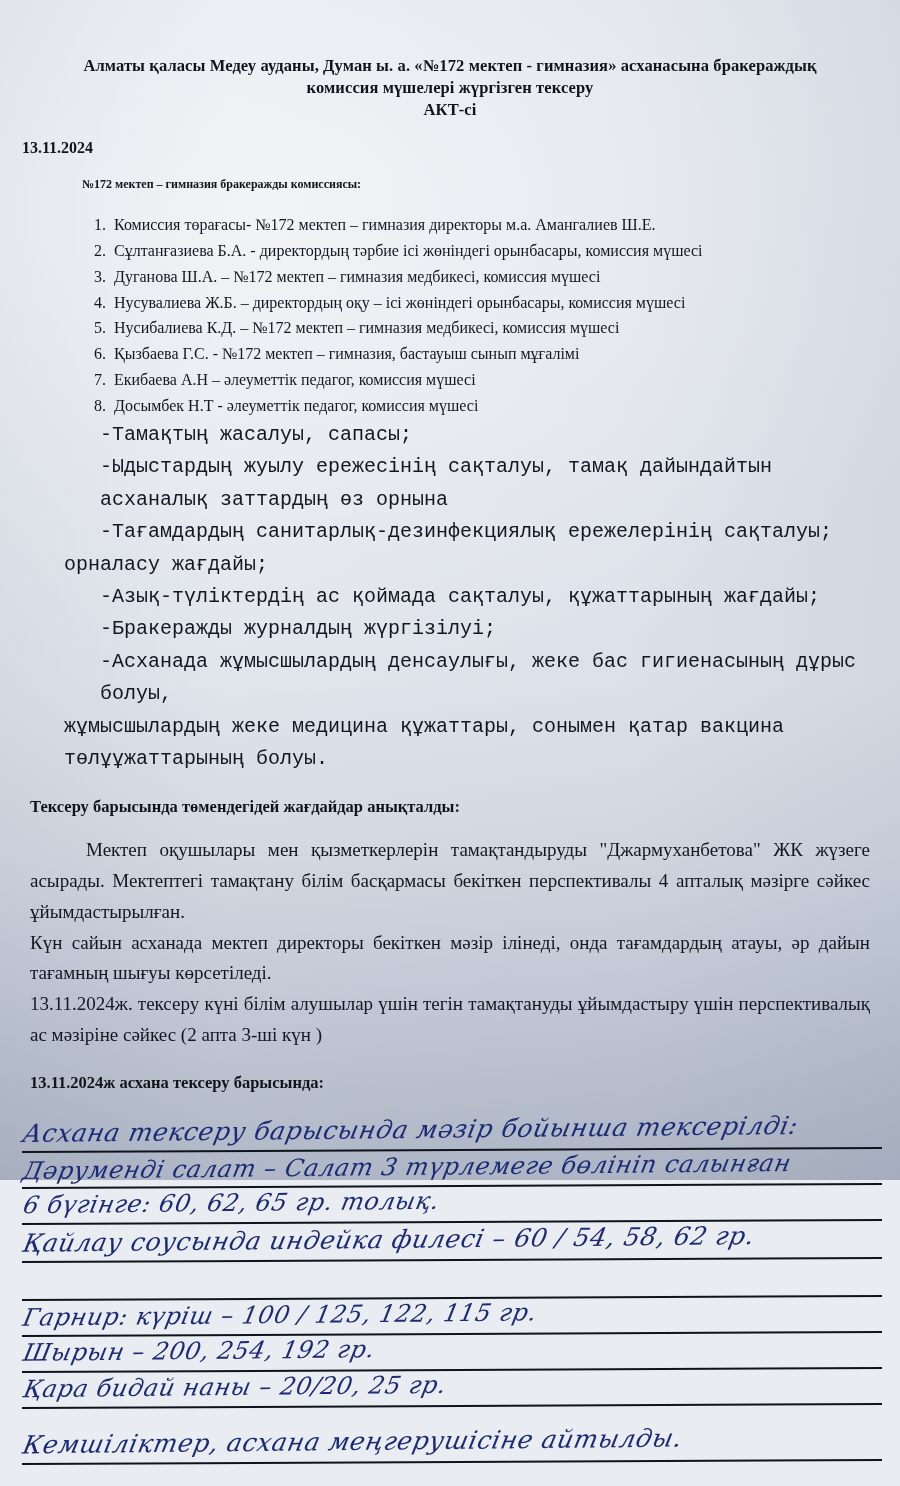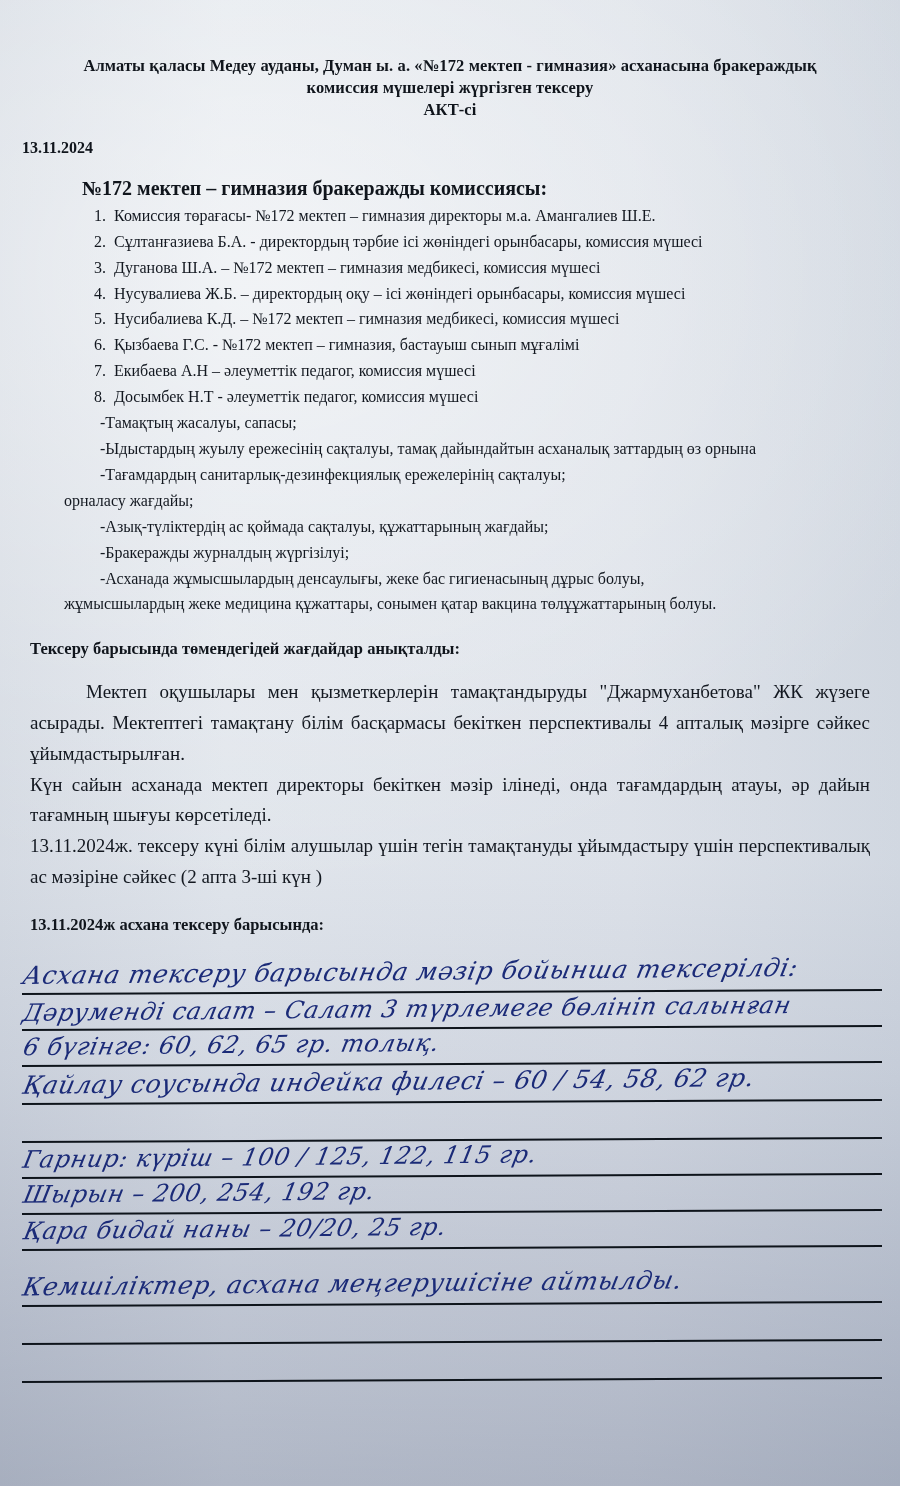--- a/index.html
+++ b/index.html
@@ -4,21 +4,21 @@
 <style>
   html,body{margin:0;padding:0;}
   body{
     width:900px;height:1486px;
     background:#e9ecf0;
     font-family:"Liberation Serif", serif;
     overflow:hidden;
   }
   .page{
     position:relative;
-    width:900px;height:1486px;
+    width:900px;height:1180px;
     background:
       linear-gradient(180deg,#eef1f4 0%,#eceff3 58%,#dfe3ea 72%,#c9ced9 88%,#b9bfcc 100%),
       linear-gradient(90deg,#e6e9ee 0%,#f2f4f7 25%,#eef0f4 70%,#e2e6ec 100%);
     background-blend-mode:multiply;
   }
   .sheen{
     position:absolute;inset:0;
     background:radial-gradient(ellipse 120% 60% at 30% 18%, rgba(255,255,255,.55), rgba(255,255,255,0) 70%);
     pointer-events:none;
   }
@@ -29,39 +29,40 @@
     text-align:center;font-weight:bold;font-size:16.5px;line-height:1.33;
     color:#10151c;margin:0;padding-top:55px;letter-spacing:.1px;
   }
   .title .l2{display:block;}
   .title .l3{display:block;}
   .date-right{
     text-align:left;font-weight:bold;font-size:16px;color:#10151c;
     margin-top:18px;padding-right:22px;
   }
   .subhead{
-    font-weight:bold;font-size:20px;color:#10151c;margin:20px 0 3px 60px;
+    font-weight:bold;font-size:12px;color:#10151c;margin:20px 0 20px 60px;
   }
   ol.members{
     margin:0;padding:0 0 0 62px;list-style:none;
   }
   ol.members li{
     font-size:16px;color:#131820;line-height:1.62;
     position:relative;padding-left:30px;
   }
   ol.members li .num{
     position:absolute;left:0;width:22px;text-align:right;
   }
   .sec-head{
     font-weight:bold;font-size:16.5px;color:#10151c;margin:24px 0 4px 8px;
   }
   .bullets{margin:0;padding:0;list-style:none;}
   .bullets li{
-    font-size:16px;color:#131820;line-height:1.62;margin-left:78px;
+    font-size:20px;color:#131820;line-height:1.62;margin-left:78px;
     text-indent:0;
+    font-family:Liberation Mono, monospace;
   }
   .bullets li.wrap{margin-left:42px;}
   .para{
     font-size:19px;color:#131820;line-height:1.62;margin:0 8px 0 8px;
     text-align:justify;
   }
   .para.indent{text-indent:56px;margin-top:18px;}
   .sec-head2{
     font-weight:bold;font-size:16.5px;color:#10151c;margin:22px 0 2px 8px;
   }

